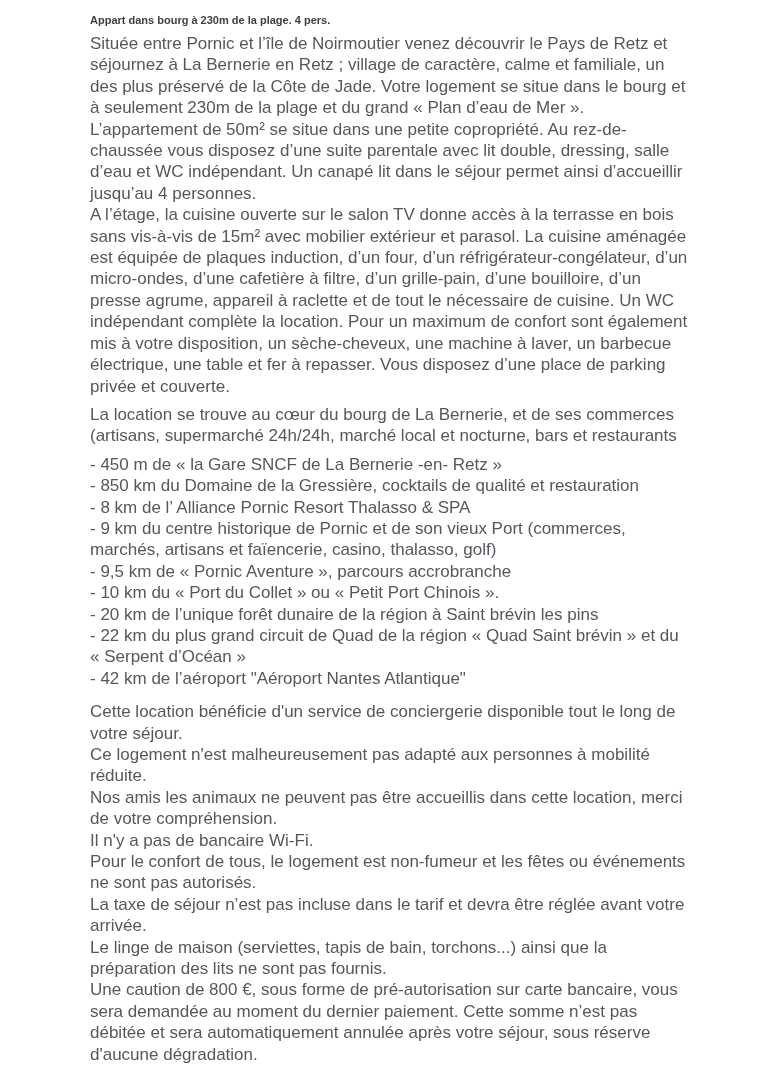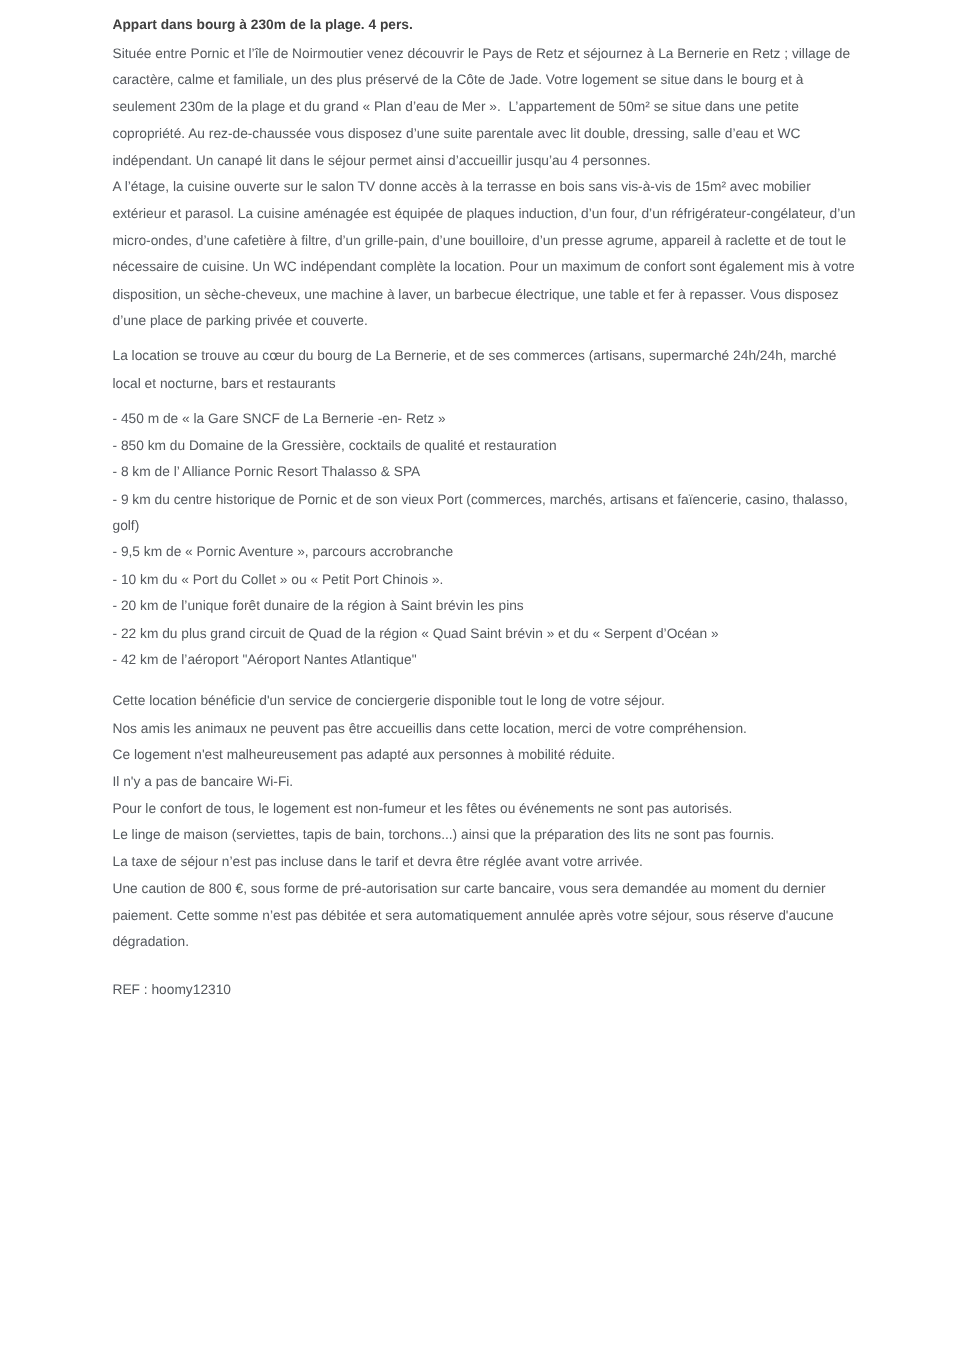--- a/index.html
+++ b/index.html
@@ -18,21 +18,21 @@
   .title {
     margin: 0 0 3px 0;
     font-size: 11px;
     font-weight: 700;
     line-height: 20px;
     color: #404040;
     white-space: pre-wrap;
   }
   .line {
     margin: 0;
-    font-size: 11px;
+    font-size: 17px;
     font-weight: 400;
     line-height: 21.4px;
     color: #54585d;
     white-space: pre-wrap;
   }
   .mb-sm { margin-bottom: 7px; }   
   .mb-lg { margin-bottom: 12px; }  
   .mb-xl { margin-bottom: 17px; }  
 </style>
 </head>
@@ -51,23 +51,23 @@
   <p class="line">- 850 km du Domaine de la Gressière, cocktails de qualité et restauration</p>
   <p class="line">- 8 km de l’ Alliance Pornic Resort Thalasso &amp; SPA</p>
   <p class="line">- 9 km du centre historique de Pornic et de son vieux Port (commerces, marchés, artisans et faïencerie, casino, thalasso, golf)</p>
   <p class="line">- 9,5 km de « Pornic Aventure », parcours accrobranche</p>
   <p class="line">- 10 km du « Port du Collet » ou « Petit Port Chinois ».</p>
   <p class="line">- 20 km de l’unique forêt dunaire de la région à Saint brévin les pins</p>
   <p class="line">- 22 km du plus grand circuit de Quad de la région « Quad Saint brévin » et du « Serpent d’Océan »</p>
   <p class="line mb-lg">- 42 km de l’aéroport "Aéroport Nantes Atlantique"</p>
 
   <p class="line">Cette location bénéficie d'un service de conciergerie disponible tout le long de votre séjour.</p>
+  <p class="line">Ce logement n'est malheureusement pas adapté aux personnes à mobilité réduite.</p>
   <p class="line">Nos amis les animaux ne peuvent pas être accueillis dans cette location, merci de votre compréhension.</p>
-  <p class="line">Ce logement n'est malheureusement pas adapté aux personnes à mobilité réduite.</p>
   <p class="line">Il n'y a pas de bancaire Wi-Fi.</p>
   <p class="line">Pour le confort de tous, le logement est non-fumeur et les fêtes ou événements ne sont pas autorisés.</p>
+  <p class="line">La taxe de séjour n’est pas incluse dans le tarif et devra être réglée avant votre arrivée.</p>
   <p class="line">Le linge de maison (serviettes, tapis de bain, torchons...) ainsi que la préparation des lits ne sont pas fournis.</p>
-  <p class="line">La taxe de séjour n’est pas incluse dans le tarif et devra être réglée avant votre arrivée.</p>
   <p class="line mb-xl">Une caution de 800 €, sous forme de pré-autorisation sur carte bancaire, vous sera demandée au moment du dernier paiement. Cette somme n’est pas débitée et sera automatiquement annulée après votre séjour, sous réserve d'aucune dégradation.</p>
 
   <p class="line">REF : hoomy12310</p>
 
 </div>
 
 </body></html>

